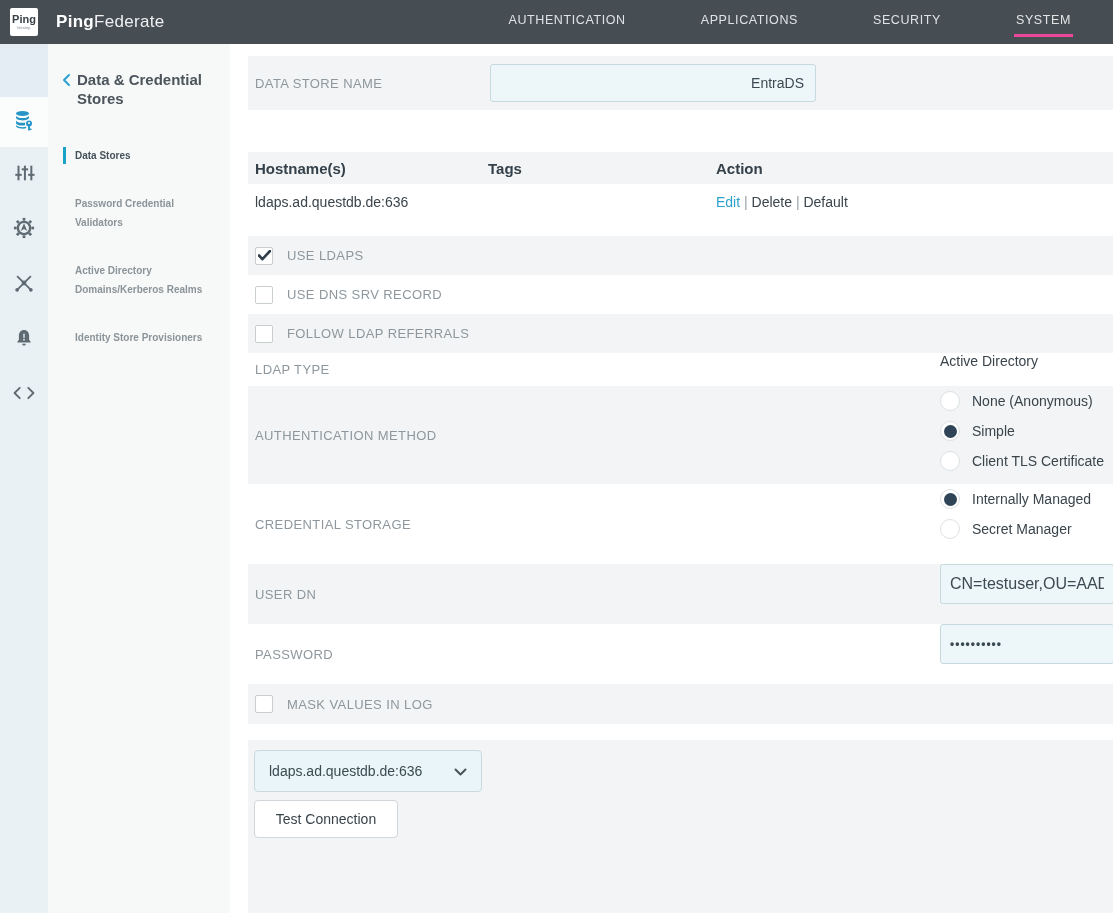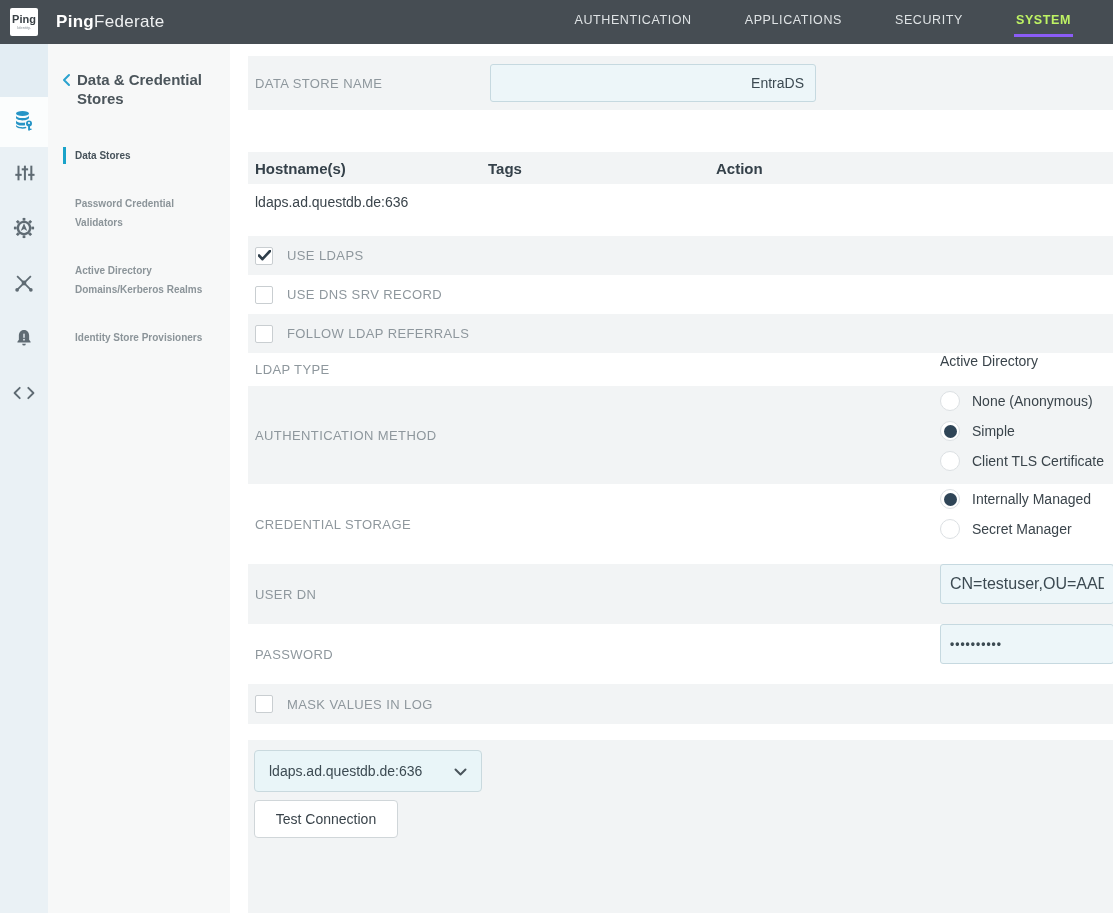--- a/index.html
+++ b/index.html
@@ -9,24 +9,24 @@
 
   
   .topbar { height:44px; background:#464d53; display:flex; align-items:center;
     padding:0 40px 0 10px; flex:none; }
   .logo-box { width:28px; height:28px; background:#fff; border-radius:2px;
     display:flex; flex-direction:column; align-items:center; justify-content:center; }
   .logo-box .lt { font-size:11px; font-weight:bold; color:#3a4146; line-height:11px; }
   .logo-box .ls { font-size:4px; color:#8a9196; line-height:5px; }
   .brand { margin-left:18px; font-size:17px; color:#eef0f1; letter-spacing:.3px; }
   .brand b { font-weight:bold; color:#fff; }
-  .topnav { margin-left:auto; display:flex; gap:49px; align-items:center; }
+  .topnav { margin-left:auto; display:flex; gap:71px; align-items:center; }
   .topnav .nav-item { font-size:12.5px; letter-spacing:.6px; color:#dfe3e5;
     padding:6px 2px 7px; cursor:pointer; border-bottom:3px solid transparent; }
-  .topnav .nav-item.active { color:#bef264; font-weight:bold; border-bottom:3px solid #8b5cf6; }
+  .topnav .nav-item.active { color:#e5e5e5; font-weight:normal; border-bottom:3px solid #ec4899; }
 
   
   .body { flex:1; display:flex; min-height:0; }
 
   
   .rail { width:48px; background:#eaf1f5; flex:none; display:flex; flex-direction:column; }
   .rail-top { height:53px; background:#e3edf3; }
   .rail-cell { height:50px; display:flex; align-items:center; justify-content:center; cursor:pointer; }
   .rail-cell.active { background:#fbfdfd; }
   .rail-cell.spaced { height:55px; }
@@ -249,20 +249,27 @@
       <div class="gap" style="height:42px"></div>
 
       <div class="row thead-row">
         <div class="col col1">Hostname(s)</div>
         <div class="col col2">Tags</div>
         <div class="col col3">Action</div>
       </div>
       <div class="row white data-row">
         <div class="cell col1">ldaps.ad.questdb.de:636</div>
         <div class="cell col2"></div>
+        <div class="cell col3">
+          <span class="link-teal">Edit</span>
+          <span class="sep"> | </span>
+          <span class="link-dark">Delete</span>
+          <span class="sep"> | </span>
+          <span class="link-dark">Default</span>
+        </div>
       </div>
 
       <div class="gap" style="height:16px"></div>
 
       <div class="row cb-row">
         <div class="cb on">
           <svg width="13" height="11" viewBox="0 0 13 11">
               <path d="M1 5.5l3.4 3.7L12 1" fill="none" stroke="#2f3e4a" stroke-width="2.6" stroke-linecap="round" stroke-linejoin="round"></path>
             </svg>
         </div>

